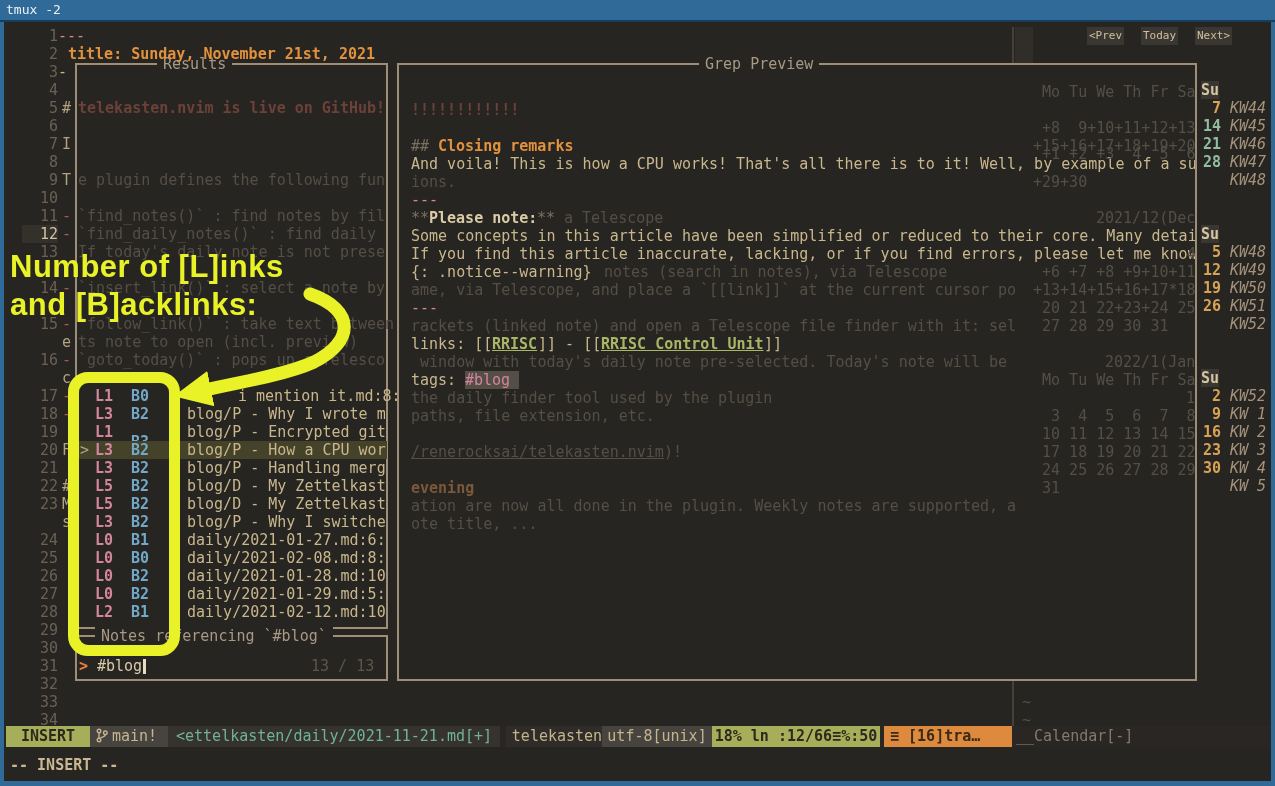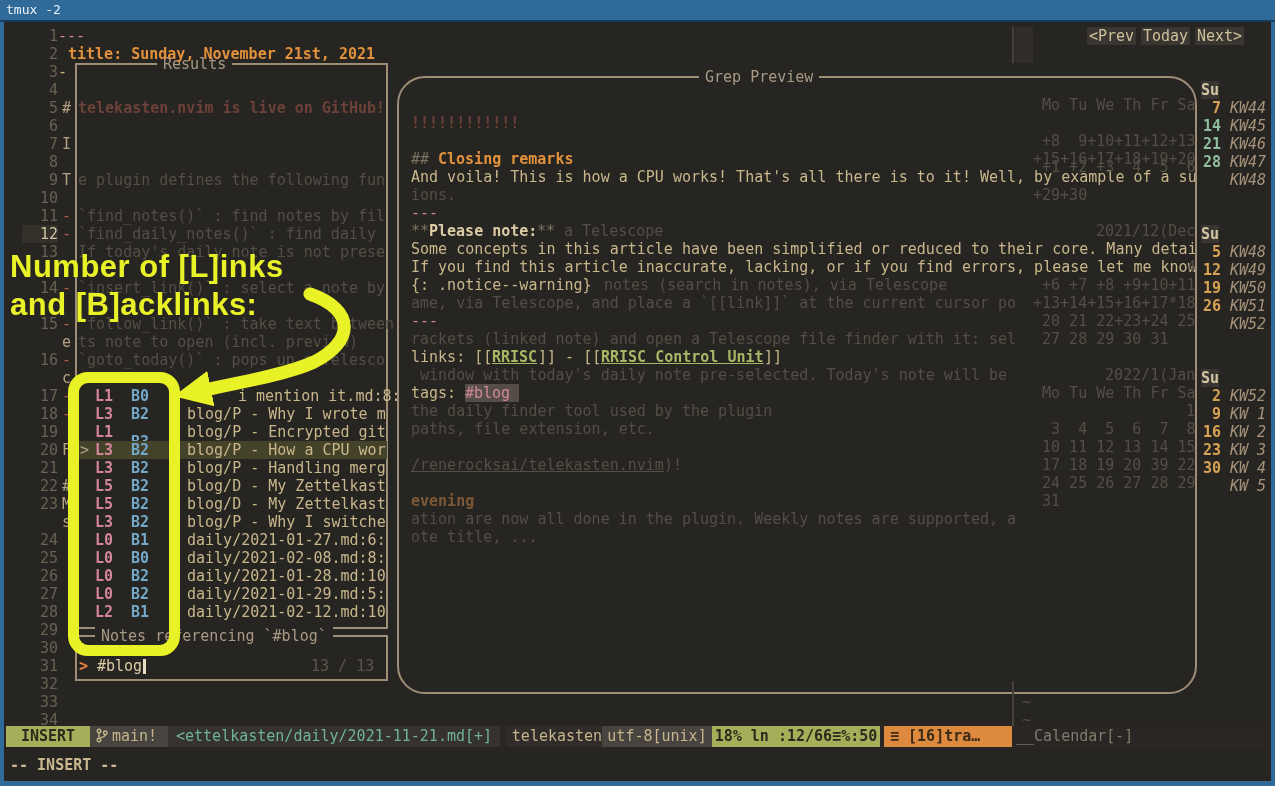--- a/index.html
+++ b/index.html
@@ -13,27 +13,27 @@
   .orange{color:#e2913c}.orangec{color:#e7823c}.pink{color:#d3869b}.bright{color:#dbcba6}
   .green{color:#a9b665}.L{color:#d3869b}.B{color:#72a8c8}.icon{color:#5b9bd0}
   .hl{background:#554e47;color:#d3869b}
   .kw{color:#a5927a}.camber{color:#d8a254}.teal{color:#8fbf9f}
   .su{background:#3a3733;color:#d5c4a1}
   .gut{color:#6a6153}.gutb{color:#d0c3a4;background:#34312b}
   .mark{color:#b0584c}.frag{color:#b3a282}
   .float{position:absolute;border:2px solid #9e8d77;background:#272522;box-sizing:border-box;}
   .ftitle{position:absolute;top:-10px;height:18px;line-height:18px;font-size:15px;color:#a89984;background:#272522;padding:0 6px;white-space:pre;font-family:"DejaVu Sans Mono",monospace;}
   #results-float{left:71px;top:41px;width:313px;height:566px;}
-  #preview-float{left:393px;top:54px;width:800px;height:618px;border-radius:28px;}
+  #preview-float{left:393px;top:41px;width:800px;height:618px;}
   #preview-clip{position:absolute;left:0;top:0;right:0;bottom:0;overflow:hidden;}
   #prompt-float{left:71px;top:613px;width:313px;height:46px;}
   .selbar{position:absolute;left:72px;width:311px;height:18px;background:#45422a;}
   .vsep{position:absolute;left:1008px;width:2px;background:#45403a;}
   #calcursor{position:absolute;left:1011px;top:5px;width:18px;height:36px;background:#312e29;}
-  .navbtn{position:absolute;top:5px;height:18px;line-height:18px;font-size:15px;background:#3a3733;color:#cfc099;padding:0 2px;white-space:pre;font-family:"DejaVu Sans Mono",monospace;}
+  .navbtn{position:absolute;top:5px;height:18px;line-height:18px;font-size:11px;background:#3a3733;color:#cfc099;padding:0 2px;white-space:pre;font-family:"DejaVu Sans Mono",monospace;}
   .cursor{position:absolute;left:139px;top:637px;width:3px;height:15px;background:#e6dcc0;z-index:12;}
   .sbar{position:absolute;top:704px;height:21px;line-height:21px;font-size:15px;white-space:pre;z-index:40;box-sizing:border-box;font-family:"DejaVu Sans Mono",monospace;}
   #sl-bg{left:0;width:1267px;background:#292623;}
   #sl-mode{left:2px;width:84px;background:#a7ae5a;color:#2c2a1e;font-weight:bold;text-align:center;}
   #sl-branch{left:86px;width:78px;background:#474440;color:#c5b48c;padding-left:6px;}
   #sl-branch svg{vertical-align:-2px;margin-right:4px;}
   #sl-file{left:164px;width:332px;background:#36332f;color:#6fb29b;padding-left:8px;}
   #sl-plugin{left:502px;width:102px;background:#2f2c29;color:#c5b48c;text-align:center;}
   #sl-enc{left:598px;width:110px;background:#474440;color:#c5b48c;text-align:center;}
   #sl-pos{left:708px;width:168px;background:#a7ae5a;color:#2c2a1e;font-weight:bold;text-align:center;}
@@ -102,21 +102,21 @@
           <span class="run dim" style="left: 788px; top: 180px;">4</span>
           <span class="run dim" style="left: 634px; top: 198px;"> +6 +7 +8 +9+10+11</span>
           <span class="run dim" style="left: 634px; top: 216px;">+13+14+15+16+17*18</span>
           <span class="run dim" style="left: 634px; top: 234px;"> 20 21 22+23+24 25</span>
           <span class="run dim" style="left: 634px; top: 252px;"> 27 28 29 30 31</span>
           <span class="run dim" style="left: 706px; top: 288px; text-align: right;">2022/1(Jan</span>
           <span class="run dim" style="left: 634px; top: 306px;"> Mo Tu We Th Fr Sa</span>
           <span class="run dim" style="left: 787px; top: 324px;">1</span>
           <span class="run dim" style="left: 634px; top: 342px;">  3  4  5  6  7  8</span>
           <span class="run dim" style="left: 634px; top: 360px;"> 10 11 12 13 14 15</span>
-          <span class="run dim" style="left: 634px; top: 378px;"> 17 18 19 20 39 22</span>
+          <span class="run dim" style="left: 634px; top: 378px;"> 17 18 19 20 21 22</span>
           <span class="run dim" style="left: 634px; top: 396px;"> 24 25 26 27 28 29</span>
           <span class="run dim" style="left: 634px; top: 414px;"> 31</span>
         </div>
     </div>
 
     <div class="float" id="prompt-float">
       <span class="ftitle" style="left:18px">Notes referencing `#blog`</span>
     </div>
 
     <div class="vsep" style="top:5px;height:36px"></div>

